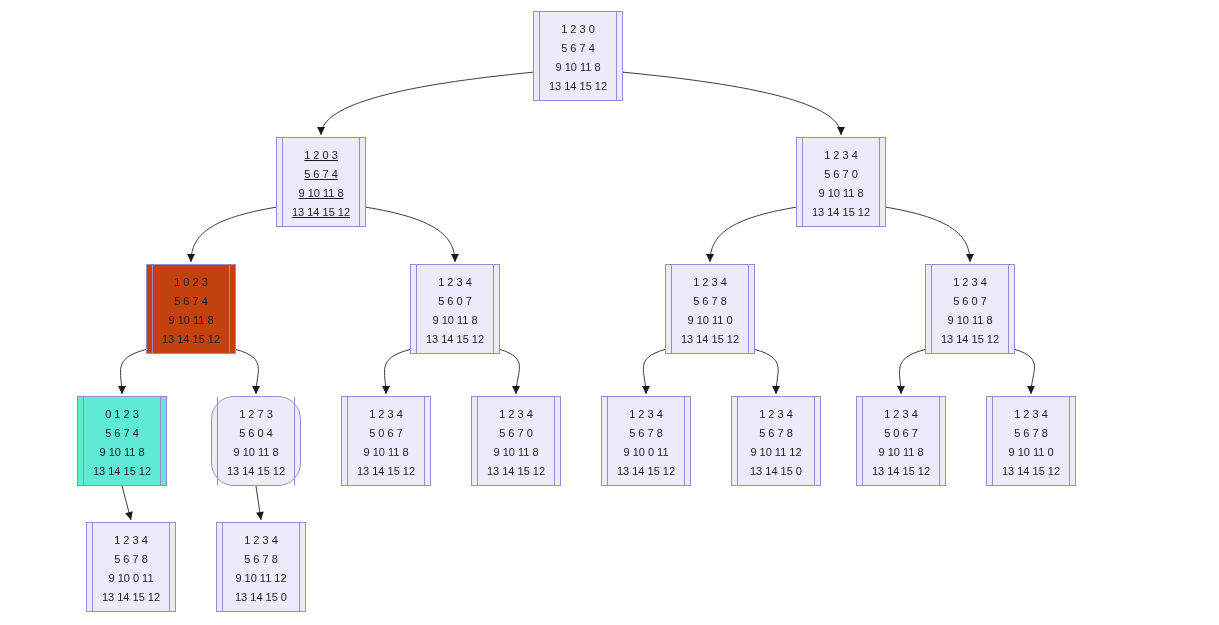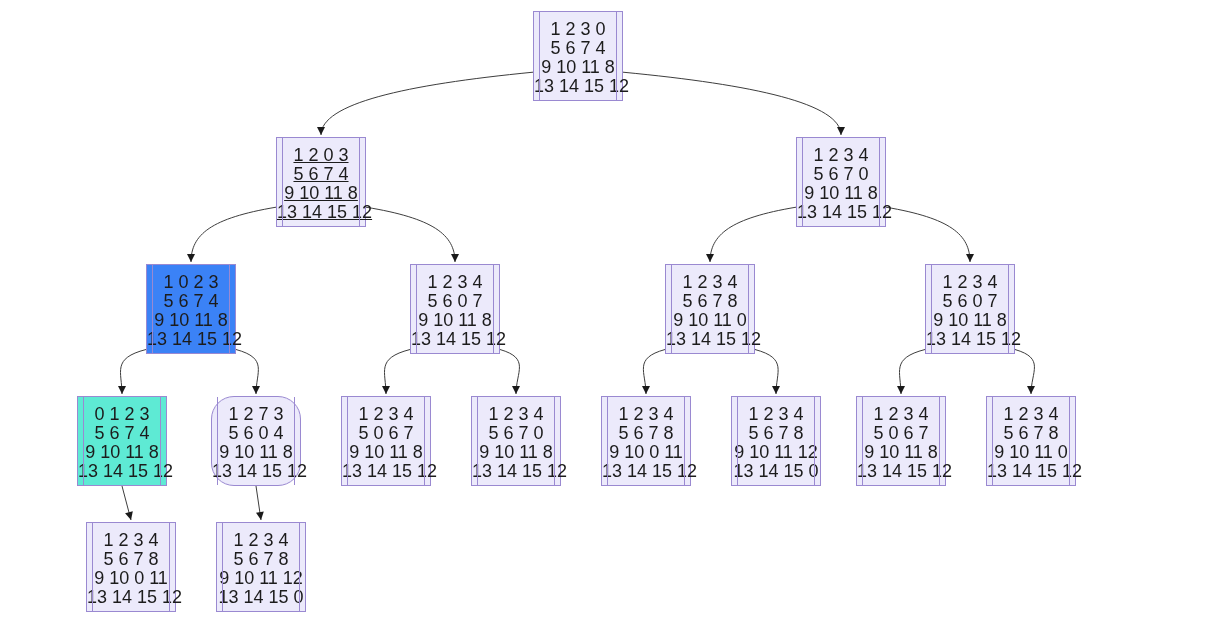--- a/index.html
+++ b/index.html
@@ -24,21 +24,21 @@
   }
   .node {
     position: absolute;
     width: 90px;
     height: 90px;
     box-sizing: border-box;
     border: 1.5px solid #9a89d1;
     background: #eceafb;
     text-align: center;
     padding-top: 8px;
-    font-size: 18px;
+    font-size: 11px;
     line-height: 19px;
     color: #1c1c1c;
     white-space: nowrap;
   }
   
   .node::before, .node::after {
     content: "";
     position: absolute;
     top: 0;
     bottom: 0;
@@ -88,21 +88,21 @@
       <div class="row">5 6 7 4</div>
       <div class="row">9 10 11 8</div>
       <div class="row">13 14 15 12</div>
     </div>
     <div class="node" style="left: 796px; top: 137px; background: rgb(236, 234, 251); border-color: rgb(154, 137, 209); color: rgb(28, 28, 28);">
       <div class="row">1 2 3 4</div>
       <div class="row">5 6 7 0</div>
       <div class="row">9 10 11 8</div>
       <div class="row">13 14 15 12</div>
     </div>
-    <div class="node" style="left: 146px; top: 264px; background: #3b82f6; border-color: rgb(154, 137, 209); color: rgb(28, 28, 28);">
+    <div class="node" style="left: 146px; top: 264px; background: #c2410c; border-color: rgb(154, 137, 209); color: rgb(28, 28, 28);">
       <div class="row">1 0 2 3</div>
       <div class="row">5 6 7 4</div>
       <div class="row">9 10 11 8</div>
       <div class="row">13 14 15 12</div>
     </div>
     <div class="node" style="left: 410px; top: 264px; background: rgb(236, 234, 251); border-color: rgb(154, 137, 209); color: rgb(28, 28, 28);">
       <div class="row">1 2 3 4</div>
       <div class="row">5 6 0 7</div>
       <div class="row">9 10 11 8</div>
       <div class="row">13 14 15 12</div>

